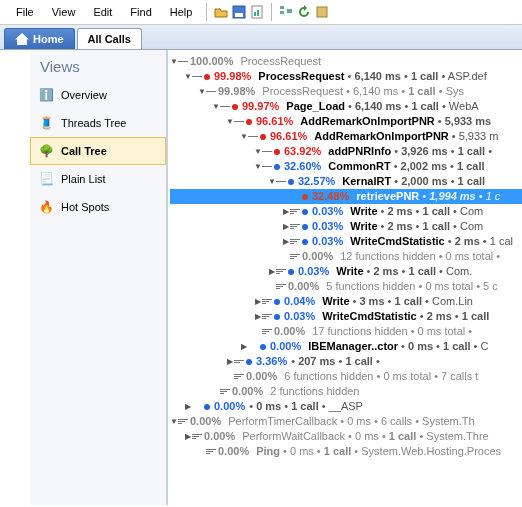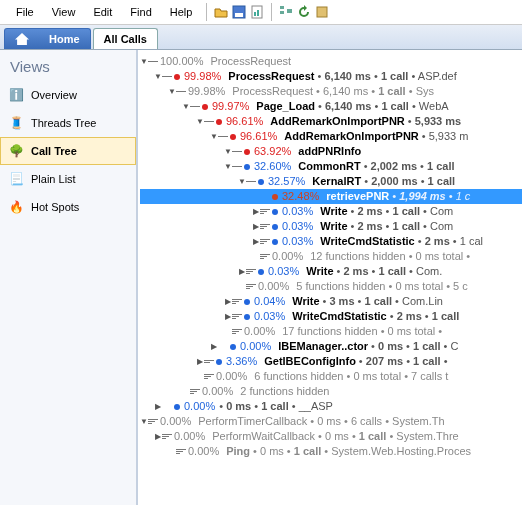--- a/index.html
+++ b/index.html
@@ -4,40 +4,40 @@
 <style>
 * { margin: 0; padding: 0; box-sizing: border-box; font-family: "Segoe UI", Tahoma, sans-serif; font-size: 11px; }
 body { background: #fff; width: 522px; height: 507px; overflow: hidden; }
 
 .menubar { display: flex; align-items: center; padding: 3px 8px; background: #fff; border-bottom: 1px solid #ccc; gap: 2px; }
 .menubar .mitem { padding: 3px 8px; cursor: pointer; }
 .menubar .sep { width: 1px; height: 18px; background: #bbb; margin: 0 4px; }
 .menubar .icon { width: 16px; height: 16px; display: inline-flex; align-items: center; justify-content: center; cursor: pointer; }
 
 .tabbar { display: flex; background: linear-gradient(#e8eef7,#d3dff0); border-bottom: 1px solid #9ab; padding: 3px 4px 0 4px; gap: 2px; }
-.tab { padding: 4px 10px; border: 1px solid #8aa; border-bottom: none; border-radius: 3px 3px 0 0; background: #fff; cursor: pointer; display: flex; align-items: center; gap: 20px; }
+.tab { padding: 4px 10px; border: 1px solid #8aa; border-bottom: none; border-radius: 3px 3px 0 0; background: #fff; cursor: pointer; display: flex; align-items: center; gap: 4px; }
 .tab.active { background: linear-gradient(#5a8cd6,#3a6cb8); color: #fff; border-color: #3a6cb8; font-weight: bold; }
 .tab .home-ic { width: 14px; height: 12px; background: #fff; clip-path: polygon(50% 0,100% 55%,85% 55%,85% 100%,15% 100%,15% 55%,0 55%); }
 
-.main { display: flex; height: calc(100% - 52px); }
+.main { display: flex; height: calc(100% - 52px); padding-left: 30px; }
 .sidebar { width: 138px; background: #f5f7fb; border-right: 2px solid #c5d0e0; padding: 6px 0; }
 .sidebar h3 { font-size: 15px; color: #6a7a95; padding: 2px 10px 6px; font-weight: normal; }
 .sitem { display: flex; align-items: center; gap: 6px; padding: 5px 8px; cursor: pointer; border: 1px solid transparent; }
 .sitem.sel { background: #fff4d6; border: 1px solid #e6c55a; }
 .sitem .ic { width: 16px; height: 16px; display: flex; align-items: center; justify-content: center; font-size: 12px; }
 
 .tree { flex: 1; overflow: hidden; padding: 4px 0 0 2px; line-height: 15px; white-space: nowrap; }
 .row { display: flex; align-items: center; height: 15px; }
 .row.sel { background: #3399ff; color: #fff; }
 .ind { display: inline-block; }
 .tri { width: 8px; text-align: center; font-size: 8px; color: #555; cursor: pointer; display: inline-block; }
 .bars { width: 10px; display: inline-flex; flex-direction: column; gap: 1px; justify-content: center; align-items: flex-start; }
 .bars span { height: 1px; background: #777; display: block; }
 .dot { width: 6px; height: 6px; border-radius: 50%; display: inline-block; margin: 0 2px; }
-.pct { font-weight: normal; margin: 0 4px 0 2px; }
+.pct { font-weight: bold; margin: 0 4px 0 2px; }
 .fn { margin: 0 3px; }
 .gray { color: #888; }
 .gray .pct, .gray .fn, .gray .meta { color: #888; }
 .row.sel .gray, .row.sel .fn, .row.sel .meta { color: #fff; }
 .meta { color: #555; }
 .row.sel .meta { color: #e8f2ff; font-style: italic; }
 .b { font-weight: bold; }
 </style>
 </head>
 <body>
@@ -188,20 +188,21 @@
       </div>
       <div class="row">
         <span class="ind" style="width: 84px;"></span>
         <span class="tri">▼</span>
         <span class="bars">
           <span style="width: 10px;"></span>
         </span>
         <span class="dot" style="background: rgb(221, 34, 34);"></span>
         <span class="pct" style="color: rgb(221, 34, 34);">63.92%</span>
         <span class="fn b">addPNRInfo</span>
+        <span class="meta"> •  <span class="b">3,926 ms</span>  •  <span class="b"><span class="b">1 call</span></span>  •</span>
       </div>
       <div class="row">
         <span class="ind" style="width: 84px;"></span>
         <span class="tri">▼</span>
         <span class="bars">
           <span style="width: 10px;"></span>
         </span>
         <span class="dot" style="background: rgb(34, 102, 221);"></span>
         <span class="pct" style="color: rgb(34, 102, 221);">32.60%</span>
         <span class="fn b">CommonRT</span>
@@ -352,21 +353,20 @@
       </div>
       <div class="row">
         <span class="ind" style="width: 56px;"></span>
         <span class="tri">▶</span>
         <span class="bars">
           <span style="width: 10px;"></span>
           <span style="width: 6px;"></span>
         </span>
         <span class="dot" style="background: rgb(34, 102, 221);"></span>
         <span class="pct" style="color: rgb(34, 102, 221);">3.36%</span>
-        <span class="fn b">GetIBEConfigInfo</span>
         <span class="meta"> •  <span class="b">207 ms</span>  •  <span class="b"><span class="b">1 call</span></span>  •</span>
       </div>
       <div class="row gray">
         <span class="ind" style="width: 56px;"></span>
         <span class="tri"></span>
         <span class="bars">
           <span style="width: 10px;"></span>
           <span style="width: 7px;"></span>
           <span style="width: 4px;"></span>
         </span>

